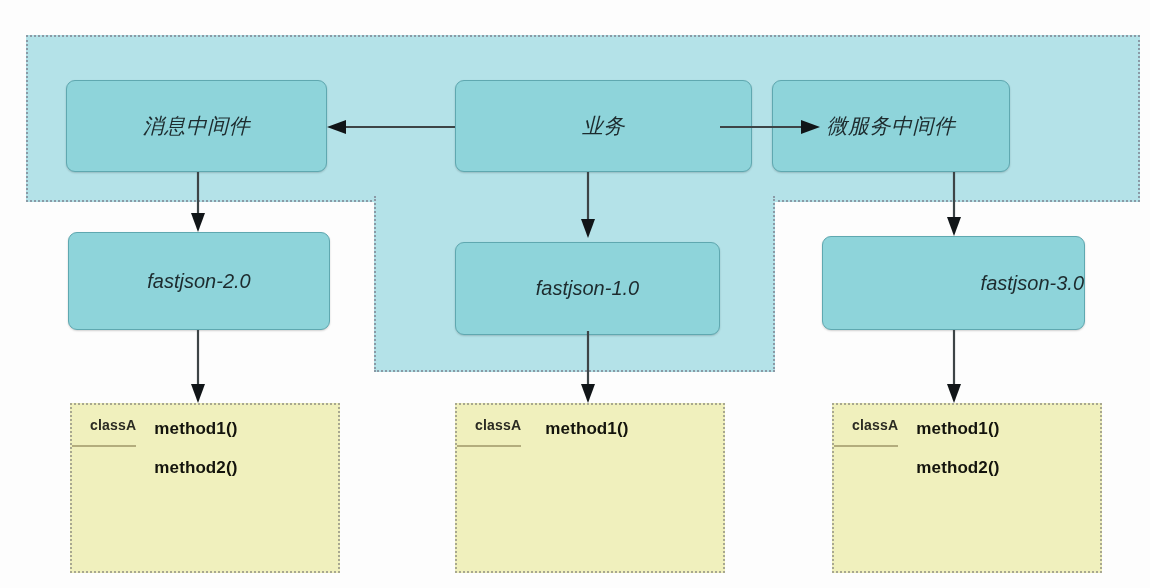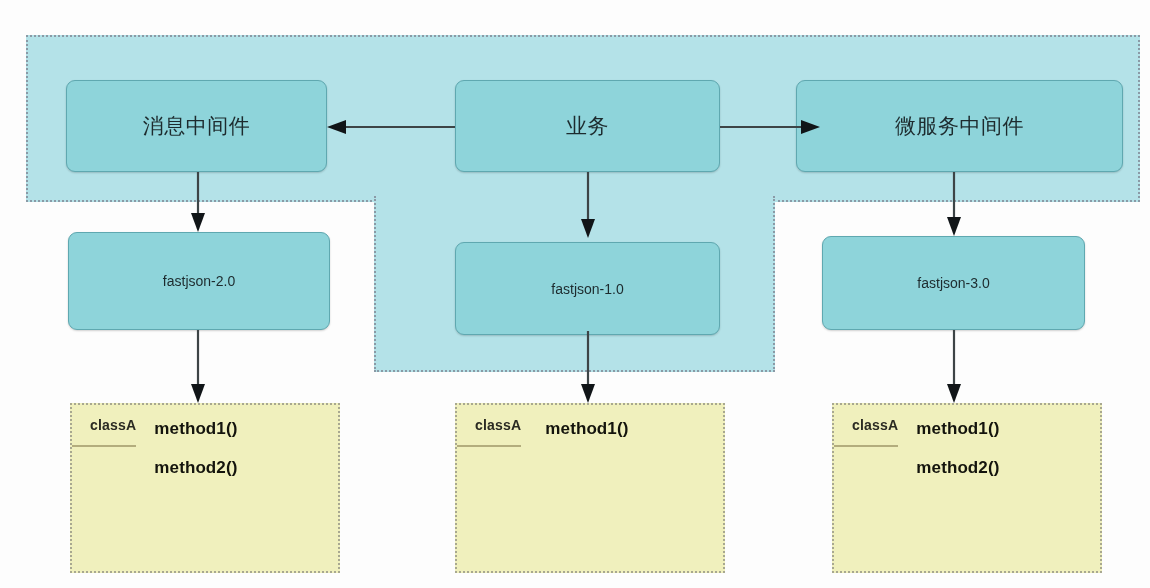--- a/index.html
+++ b/index.html
@@ -70,23 +70,24 @@
     display: flex;
     align-items: center;
     justify-content: center;
     color: #1d2b2e;
     box-shadow: 0 1px 2px rgba(0,0,0,0.18);
   }
   .node-label {
     font-size: 21px;
     letter-spacing: 0.5px;
     white-space: nowrap;
+    font-style: italic;
   }
   .node-label.latin {
-    font-size: 14px;
+    font-size: 20px;
     letter-spacing: 0px;
   }
 
   
   .uml {
     position: absolute;
     box-sizing: border-box;
     background: #f0f0bd;
     border: 2px dotted #a8a890;
     display: flex;
@@ -144,37 +145,37 @@
 
   <div class="region-band region-top"></div>
   <div class="region-band region-top-underline-left"></div>
   <div class="region-band region-top-underline-right"></div>
   <div class="region-band region-stem"></div>
 
   <div class="node" style="left:66px;  top:80px;  width:261px; height:92px;">
     <span class="node-label">消息中间件</span>
   </div>
 
-  <div class="node" style="left:455px; top:80px;  width:265px; height:92px;">
+  <div class="node" style="left:455px; top:80px;  width:297px; height:92px;">
     <span class="node-label">业务</span>
   </div>
 
-  <div class="node" style="left:796px; top:80px;  width:327px; height:92px;">
+  <div class="node" style="left:772px; top:80px;  width:238px; height:92px;">
     <span class="node-label">微服务中间件</span>
   </div>
 
   <div class="node" style="left:68px;  top:232px; width:262px; height:98px;">
     <span class="node-label latin">fastjson-2.0</span>
   </div>
 
   <div class="node" style="left:455px; top:242px; width:265px; height:93px;">
     <span class="node-label latin">fastjson-1.0</span>
   </div>
 
-  <div class="node" style="left:822px; top:236px; width:263px; height:94px;">
+  <div class="node" style="left:822px; top:236px; width:263px; height:94px;justify-content:flex-end;">
     <span class="node-label latin">fastjson-3.0</span>
   </div>
 
   <div class="uml" style="left:70px; top:403px; width:270px; height:170px;">
     <div class="uml-header">
       <span class="uml-title">classA</span>
     </div>
     <div class="uml-body">
       <div class="uml-method">method1()</div>
       <div class="uml-method">method2()</div>

